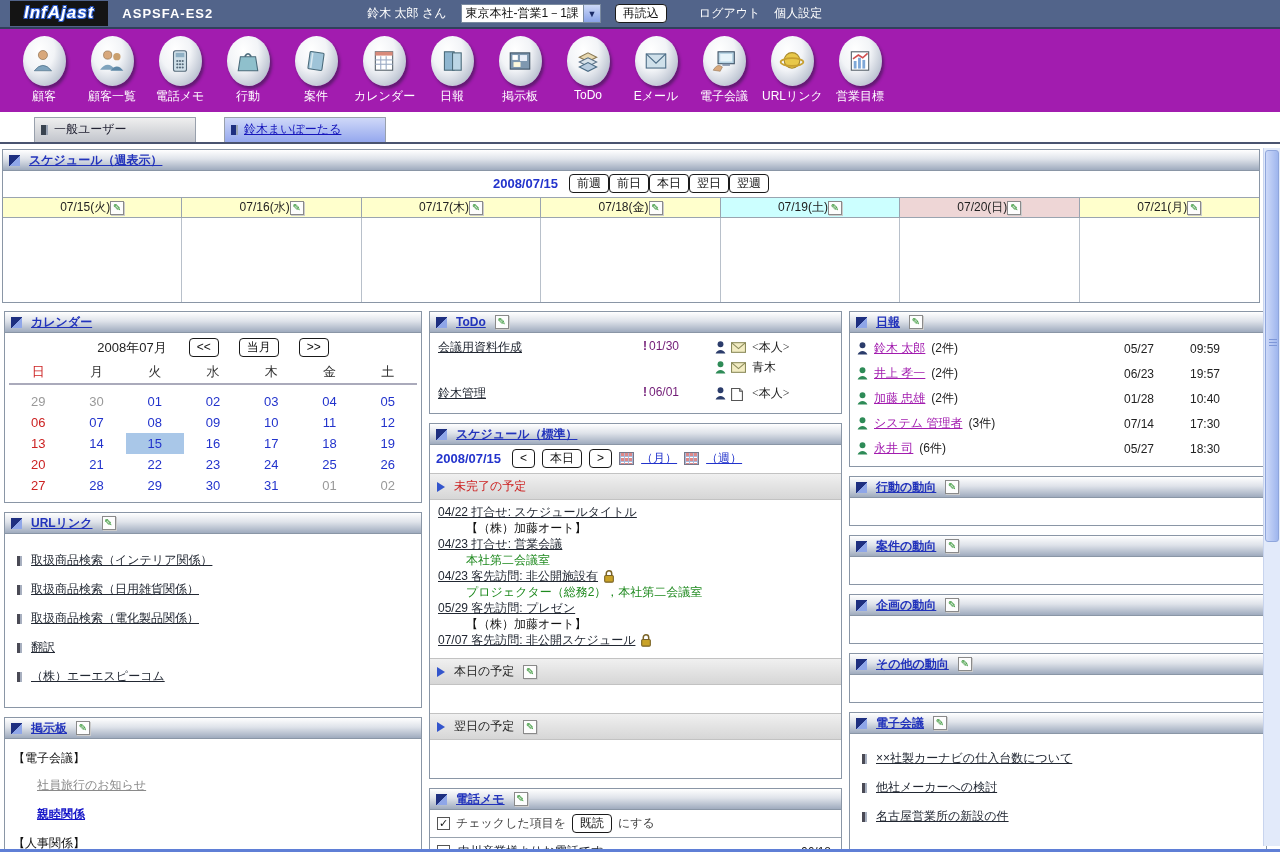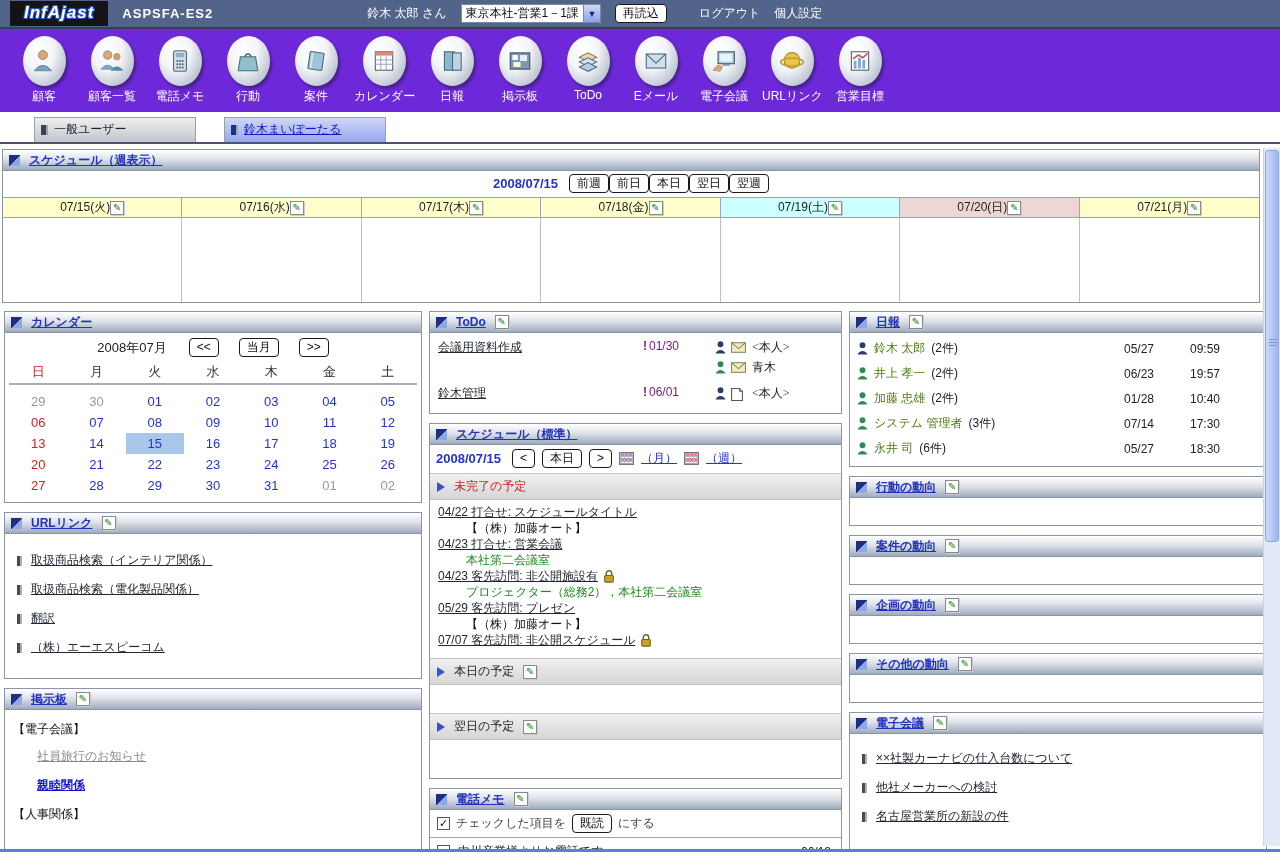--- a/index.html
+++ b/index.html
@@ -20,21 +20,21 @@
   .selectbox .sel-text { padding:0 4px; white-space:nowrap; }
   .sel-arrow { width:17px; height:17px; background:linear-gradient(#cdd9f7,#8aa3e8);
     border-left:1px solid #7a8aa0; color:#1a2a66; font-size:9px; display:flex;
     align-items:center; justify-content:center; }
   .btn { background:#fff; border:1px solid #1a1a1a; border-radius:4px; padding:1px 7px;
     font-size:12px; font-family:inherit; color:#111; line-height:15px; cursor:pointer; white-space:nowrap; }
   .toplink { color:#fff; text-decoration:none; cursor:pointer; }
   .toplink.lg { margin-left:18px; }
 
   
-  .toolbar { background:#6d28d9; padding:7px 6px 5px 14px; display:flex; gap:8px; height:83px; }
+  .toolbar { background:#a21caf; padding:7px 6px 5px 14px; display:flex; gap:8px; height:83px; }
   .tb-item { width:60px; text-align:center; color:#fff; cursor:pointer; }
   .tb-oval { width:43px; height:50px; margin:0 auto 2px; border-radius:50%;
     background:radial-gradient(ellipse at 38% 28%, #ffffff 0%, #f2f4f7 40%, #c3cad6 72%, #93a0b3 100%);
     box-shadow:2px 3px 3px rgba(20,25,40,.45); display:flex; align-items:center; justify-content:center; }
   .tb-glyph { width:26px; height:28px; }
   .tb-label { font-size:12px; white-space:nowrap; }
 
   
   .tabstrip { background:#fff; padding:5px 6px 0 34px; border-bottom:2px solid #4a5470; display:flex; }
   .tab { width:162px; padding:3px 6px 4px; margin-right:28px; border:1px solid #98a0ac; border-bottom:none;
@@ -137,21 +137,21 @@
   .pm-ctl { display:flex; align-items:center; gap:6px; padding:4px 7px; border-bottom:1px solid #98a2ae; color:#444; }
   .cb { width:13px; height:13px; border:1px solid #555; background:#fff; flex:none;
     font-size:11px; font-weight:bold; line-height:11px; text-align:center; color:#111; cursor:pointer; }
   .pm-row { display:flex; align-items:center; gap:8px; padding:5px 10px 6px 7px; }
   .pm-row a { color:#222833; text-decoration:underline; cursor:pointer; }
   .pm-date { margin-left:auto; }
 
   
   .nr-body { padding:3px 0 5px; }
   .nr-row { display:flex; align-items:center; padding:4px 46px 4px 7px; gap:6px; }
-  .nr-row a { color:#4d7c0f; cursor:pointer; }
+  .nr-row a { color:#a21caf; text-decoration:underline; cursor:pointer; }
   .nr-count { color:#222; }
   .nr-date { margin-left:auto; width:46px; }
   .nr-time { width:44px; text-align:right; }
 
   
   .empty-body { height:27px; }
   .em-list { padding:6px 10px 16px; }
 
   
   .vscroll { position:absolute; top:148px; right:0; width:17px; height:698px; background:#e2eafa;
@@ -531,20 +531,24 @@
           <a class="p-title">URLリンク</a>
           <span class="edit-ic">✎</span>
         </div>
         <div class="link-list">
 
             <div class="link-item">
               <span class="sq"></span>
               <a>取扱商品検索（インテリア関係）</a>
             </div>
 
+            <div class="link-item">
+              <span class="sq"></span>
+              <a>取扱商品検索（日用雑貨関係）</a>
+            </div>
 
             <div class="link-item">
               <span class="sq"></span>
               <a>取扱商品検索（電化製品関係）</a>
             </div>
 
             <div class="link-item">
               <span class="sq"></span>
               <a>翻訳</a>
             </div>

